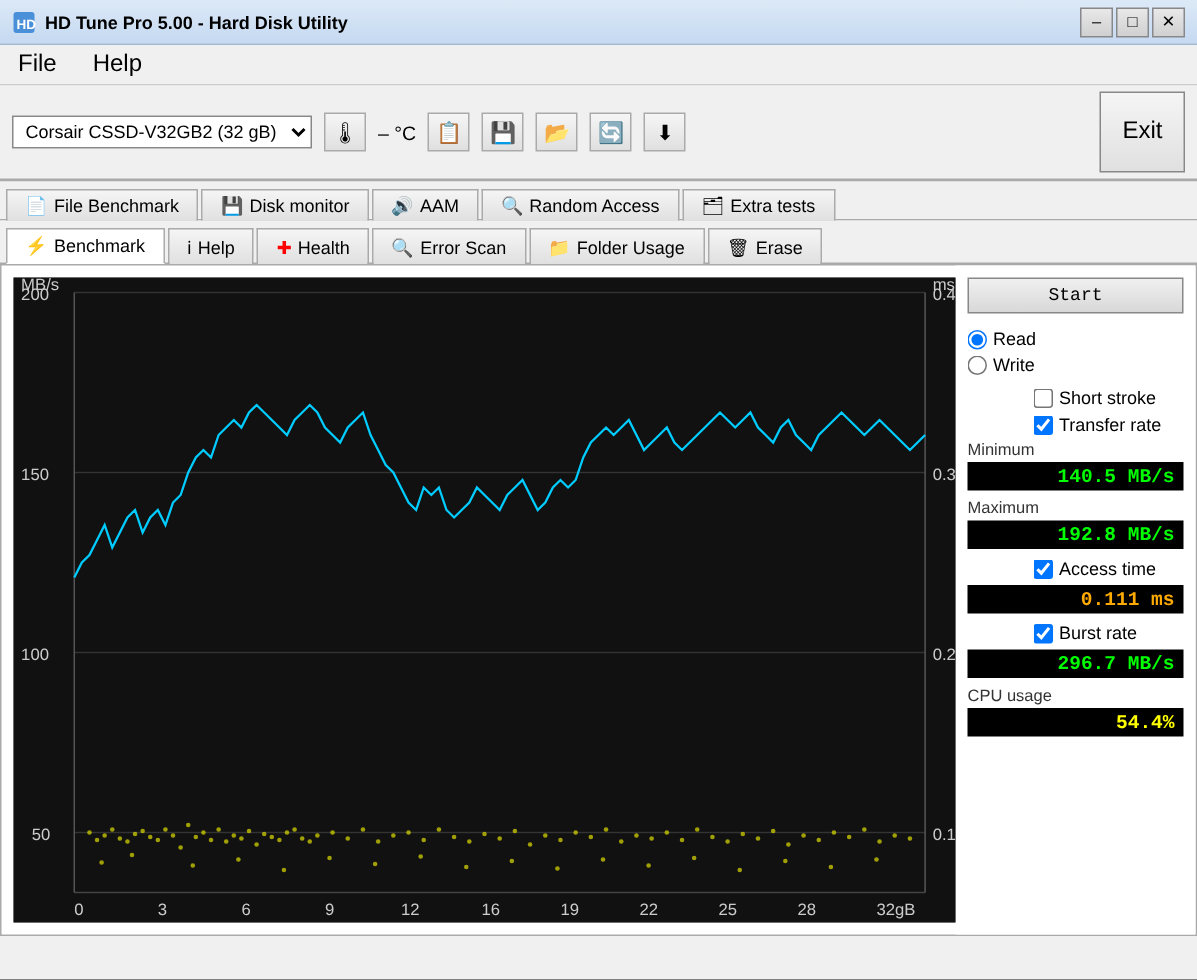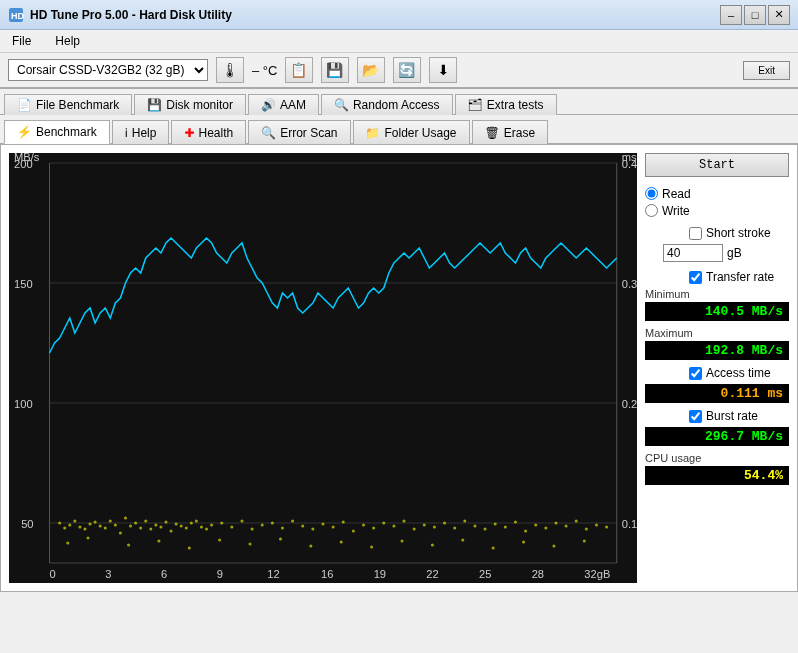--- a/index.html
+++ b/index.html
@@ -18,43 +18,43 @@
     .win-btn {
       width: 22px; height: 20px; border: 1px solid #888; background: linear-gradient(to bottom, #e8e8e8, #d0d0d0);
       cursor: pointer; font-size: 11px; display: flex; align-items: center; justify-content: center;
     }
 
     
     #menu-bar {
       background: #f0f0f0; padding: 2px 8px; border-bottom: 1px solid #ccc;
       display: flex; gap: 16px;
     }
-    .menu-item { cursor: pointer; padding: 2px 4px; font-size: 12px; }
+    .menu-item { cursor: pointer; padding: 2px 4px; font-size: 16px; }
 
     
     #toolbar {
       background: #f0f0f0; border-bottom: 2px solid #aaa;
       padding: 4px 8px; display: flex; align-items: center; gap: 8px;
     }
     #drive-select {
       width: 200px; padding: 2px 4px; border: 1px solid #888;
       background: white; font-size: 12px;
     }
     .toolbar-icon-btn {
       width: 28px; height: 26px; border: 1px solid #aaa;
       background: linear-gradient(to bottom, #f5f5f5, #e0e0e0);
       cursor: pointer; display: flex; align-items: center; justify-content: center; font-size: 14px;
     }
     #temp-display {
       display: flex; align-items: center; gap: 4px; font-size: 13px;
     }
     #exit-btn {
-      margin-left: auto; padding: 3px 14px; border: 1px solid #888;
+      margin-left: auto; padding: 17px 14px; border: 1px solid #888;
       background: linear-gradient(to bottom, #f5f5f5, #e0e0e0);
-      cursor: pointer; font-size: 10px;
+      cursor: pointer; font-size: 16px;
     }
 
     
     #tabs-top, #tabs-bottom {
       display: flex; background: #f0f0f0; border-bottom: 1px solid #aaa;
       padding-top: 4px; padding-left: 4px;
     }
     .tab {
       padding: 3px 12px; border: 1px solid #aaa; border-bottom: none;
       background: linear-gradient(to bottom, #f5f5f5, #e0e0e0);
@@ -79,21 +79,21 @@
 
     
     #right-panel {
       width: 160px; padding: 8px; background: white; flex-shrink: 0;
     }
     #start-btn {
       width: 100%; padding: 4px; background: linear-gradient(to bottom, #f0f0f0, #d8d8d8);
       border: 1px solid #888; cursor: pointer; font-size: 12px; margin-bottom: 10px; font-family: Liberation Mono, monospace;
     }
     .radio-group { margin-bottom: 8px; }
-    .radio-item { display: flex; align-items: flex-start; gap: 4px; margin-bottom: 3px; }
+    .radio-item { display: flex; align-items: flex-end; gap: 4px; margin-bottom: 3px; }
     .checkbox-item { display: flex; align-items: center; gap: 4px; margin-bottom: 4px; padding-left: 44px; }
     .stroke-input {
       width: 60px; border: 1px solid #888; padding: 1px 3px; font-size: 12px;
     }
     .stroke-row { display: flex; align-items: center; gap: 4px; margin-bottom: 8px; padding-left: 18px; }
 
     .stat-section { margin-bottom: 6px; }
     .stat-label { font-size: 11px; color: #333; margin-bottom: 2px; }
     .stat-value {
       background: black; color: #00ff00; font-size: 13px; font-weight: bold;
@@ -357,24 +357,20 @@
       <div class="radio-item">
         <input type="radio" name="rw" style="">
         <label>Write</label>
       </div>
     </div>
 
     <div class="checkbox-item">
       <input type="checkbox" style="">
       <label>Short stroke</label>
     </div>
-    <div class="stroke-row">
-      <input type="text" class="stroke-input" value="40" style="">
-      <span>gB</span>
-    </div>
 
     <div class="checkbox-item">
       <input type="checkbox" checked="" style="">
       <label>Transfer rate</label>
     </div>
 
     <div class="stat-section">
       <div class="stat-label">Minimum</div>
       <span class="stat-value">140.5 MB/s</span>
     </div>

